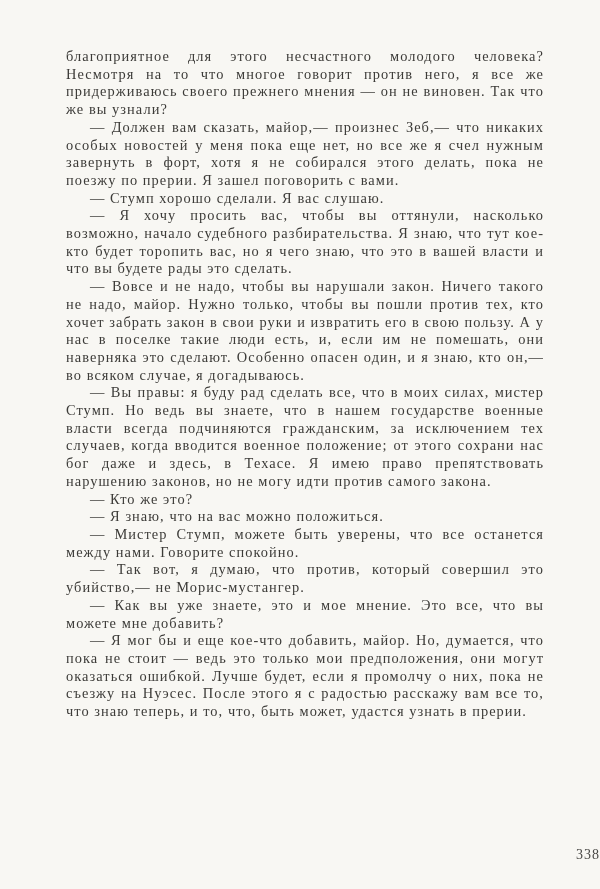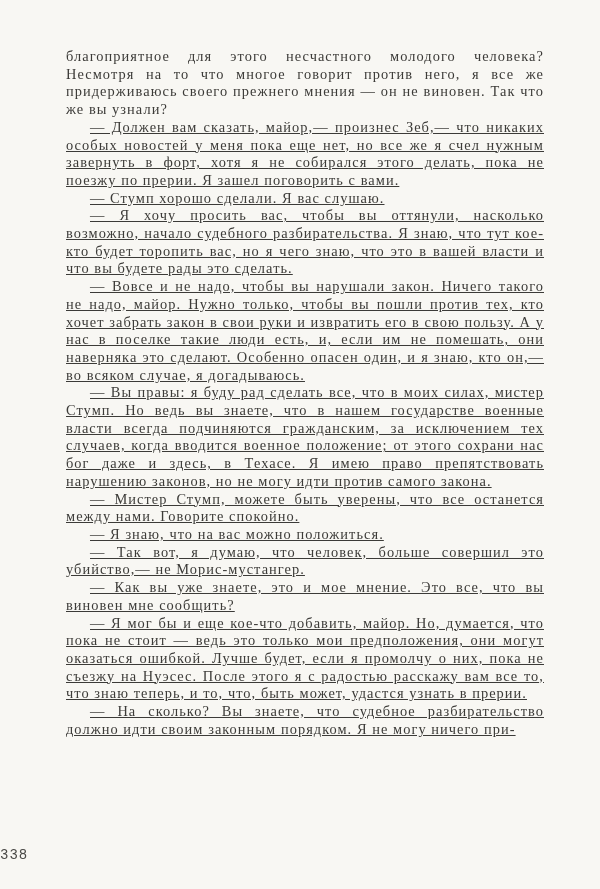--- a/index.html
+++ b/index.html
@@ -28,46 +28,45 @@
     letter-spacing: 1.05px;
     color: #3c3b38;
     text-align: justify;
   }
   .para {
     margin: 0;
     padding: 0;
   }
   .para.indent {
     text-indent: 24px;
-    text-decoration: underline;
   }
   .page-number {
     position: absolute;
     left: 0;
     right: 0;
     bottom: 26px;
-    text-align: left;
-    font-family: Liberation Mono, monospace;
+    text-align: right;
+    font-family: Liberation Serif, serif;
     font-size: 14px;
     letter-spacing: 1px;
     color: #4a4946;
   }
 </style>
 </head>
 <body>
 
 <div class="page">
   <div class="text-block" id="text-block">
       <p class="para">благоприятное для этого несчастного молодого человека? Несмотря на то что многое говорит против него, я все же придерживаюсь своего прежнего мнения — он не виновен. Так что же вы узнали?</p>
       <p class="para indent">— Должен вам сказать, майор,— произнес Зеб,— что никаких особых новостей у меня пока еще нет, но все же я счел нужным завернуть в форт, хотя я не собирался этого делать, пока не поезжу по прерии. Я зашел поговорить с вами.</p>
       <p class="para indent">— Стумп хорошо сделали. Я вас слушаю.</p>
       <p class="para indent">— Я хочу просить вас, чтобы вы оттянули, насколько возможно, начало судебного разбирательства. Я знаю, что тут кое-кто будет торопить вас, но я чего знаю, что это в вашей власти и что вы будете рады это сделать.</p>
       <p class="para indent">— Вовсе и не надо, чтобы вы нарушали закон. Ничего такого не надо, майор. Нужно только, чтобы вы пошли против тех, кто хочет забрать закон в свои руки и извратить его в свою пользу. А у нас в поселке такие люди есть, и, если им не помешать, они наверняка это сделают. Особенно опасен один, и я знаю, кто он,— во всяком случае, я догадываюсь.</p>
       <p class="para indent">— Вы правы: я буду рад сделать все, что в моих силах, мистер Стумп. Но ведь вы знаете, что в нашем государстве военные власти всегда подчиняются гражданским, за исключением тех случаев, когда вводится военное положение; от этого сохрани нас бог даже и здесь, в Техасе. Я имею право препятствовать нарушению законов, но не могу идти против самого закона.</p>
+      <p class="para indent">— Кто же это?</p>
+      <p class="para indent">— Я знаю, что на вас можно положиться.</p>
       <p class="para indent">— Мистер Стумп, можете быть уверены, что все останется между нами. Говорите спокойно.</p>
-      <p class="para indent">— Я знаю, что на вас можно положиться.</p>
-      <p class="para indent">— Так вот, я думаю, что человек, больше совершил это убийство,— не Морис-мустангер.</p>
-      <p class="para indent">— Как вы уже знаете, это и мое мнение. Это все, что вы виновен мне сообщить?</p>
+      <p class="para indent">— Так вот, я думаю, что против, который совершил это убийство,— не Морис-мустангер.</p>
+      <p class="para indent">— Как вы уже знаете, это и мое мнение. Это все, что вы можете мне добавить?</p>
       <p class="para indent">— Я мог бы и еще кое-что добавить, майор. Но, думается, что пока не стоит — ведь это только мои предположения, они могут оказаться ошибкой. Лучше будет, если я промолчу о них, пока не съезжу на Нуэсес. После этого я с радостью расскажу вам все то, что знаю теперь, и то, что, быть может, удастся узнать в прерии.</p>
-      <p class="para indent">— На сколько? Вы знаете, что судебное разбирательство должно идти своим законным порядком. Я не могу ничего при-</p>
     </div>
   <div class="page-number">338</div>
 </div>
 
 </body></html>

